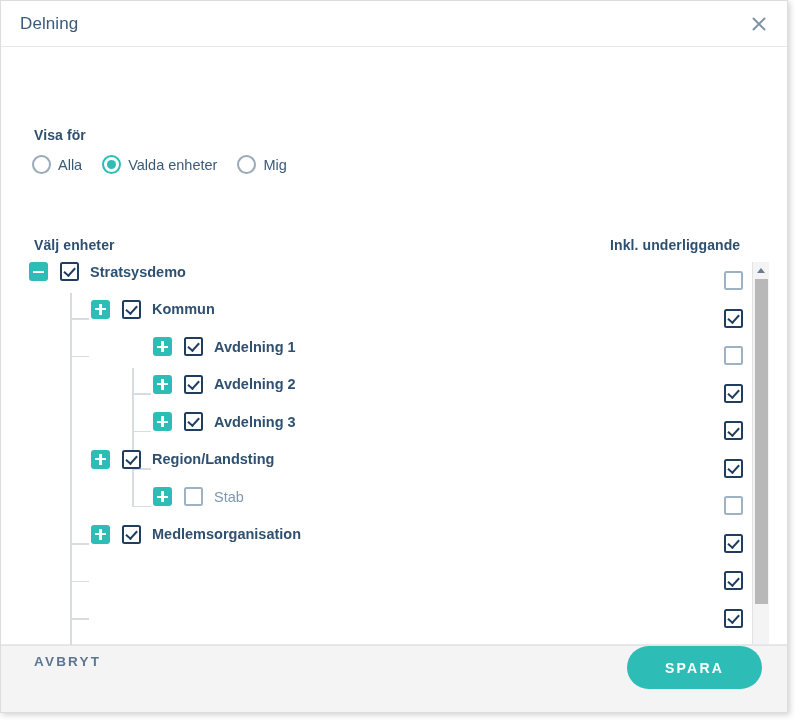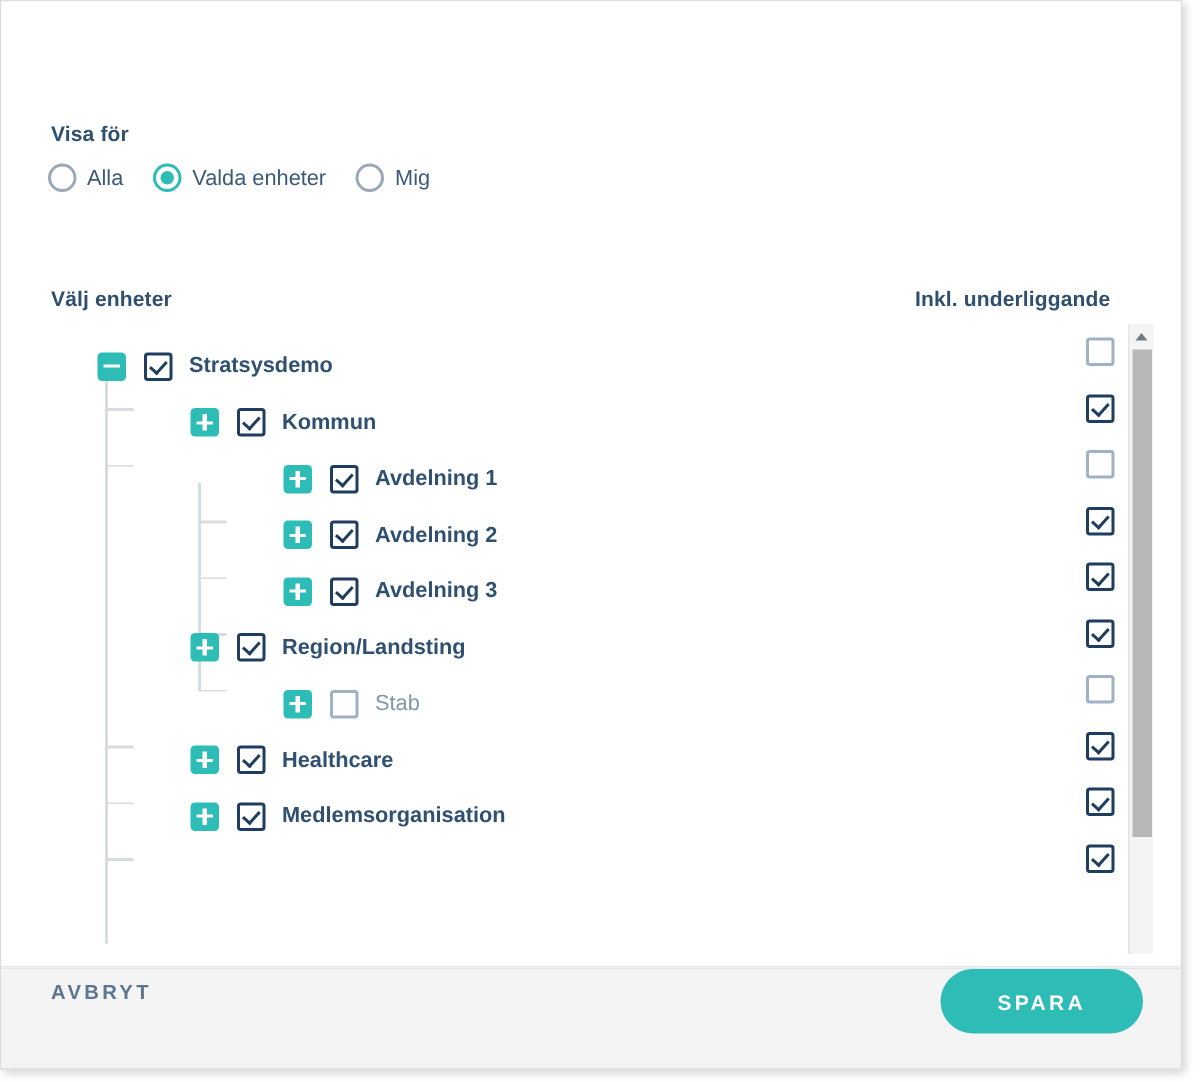--- a/index.html
+++ b/index.html
@@ -131,22 +131,21 @@
     position: absolute;
     left: 0; top: 0;
     width: 717px;
     height: 420px;
     overflow: hidden;
   }
   .tree-row {
     position: relative;
     height: 37.5px;
     display: flex;
-    align-items: flex-end;
-    margin-left: 36px;
+    align-items: flex-start;
   }
   .tree-row-inner {
     display: flex;
     align-items: center;
     position: relative;
     z-index: 2;
   }
 
   .toggle-btn {
     width: 19px;
@@ -326,20 +325,28 @@
     letter-spacing: 2.2px;
     cursor: pointer;
     font-family: "Liberation Sans", sans-serif;
   }
 </style>
 </head>
 <body>
 
 <div class="dialog">
 
+  <div class="dlg-header">
+    <div class="dlg-title">Delning</div>
+    <div class="close-btn">
+      <svg width="14" height="14" viewBox="0 0 14 14" aria-hidden="true">
+        <path d="M1.5 1.5 L12.5 12.5 M12.5 1.5 L1.5 12.5" stroke="#7d8fa3" stroke-width="1.9" stroke-linecap="round"></path>
+      </svg>
+    </div>
+  </div>
 
   <div class="dlg-body">
 
     <div class="section-label" id="visa-for-label">Visa för</div>
 
     <div class="radio-row" id="radio-group">
         <div class="radio-item">
           <div class="radio-mark"></div>
           <span class="radio-label">Alla</span>
         </div>
@@ -436,29 +443,20 @@
                 <span class="gap-cb-lbl"></span>
                 <span class="node-label muted">Stab</span>
               </div>
             </div>
             <div class="tree-row">
               <div class="tree-row-inner" style="margin-left: 62px;">
                 <div class="toggle-btn plus"></div>
                 <span class="gap-tog-cb"></span>
                 <div class="cb checked"></div>
                 <span class="gap-cb-lbl"></span>
-                <span class="node-label">Healthcare</span>
-              </div>
-            </div>
-            <div class="tree-row">
-              <div class="tree-row-inner" style="margin-left: 62px;">
-                <div class="toggle-btn plus"></div>
-                <span class="gap-tog-cb"></span>
-                <div class="cb checked"></div>
-                <span class="gap-cb-lbl"></span>
                 <span class="node-label">Medlemsorganisation</span>
               </div>
             </div>
             <div class="tree-row"></div>
           </div>
       </div>
 
       <div class="incl-col" id="incl-col">
           <div class="incl-cell">
             <div class="cb"></div>

